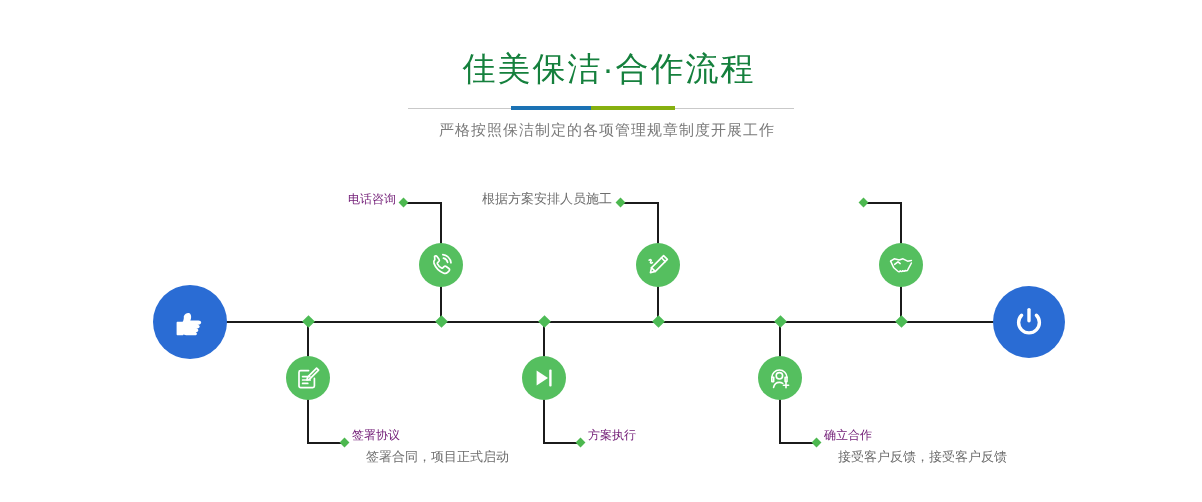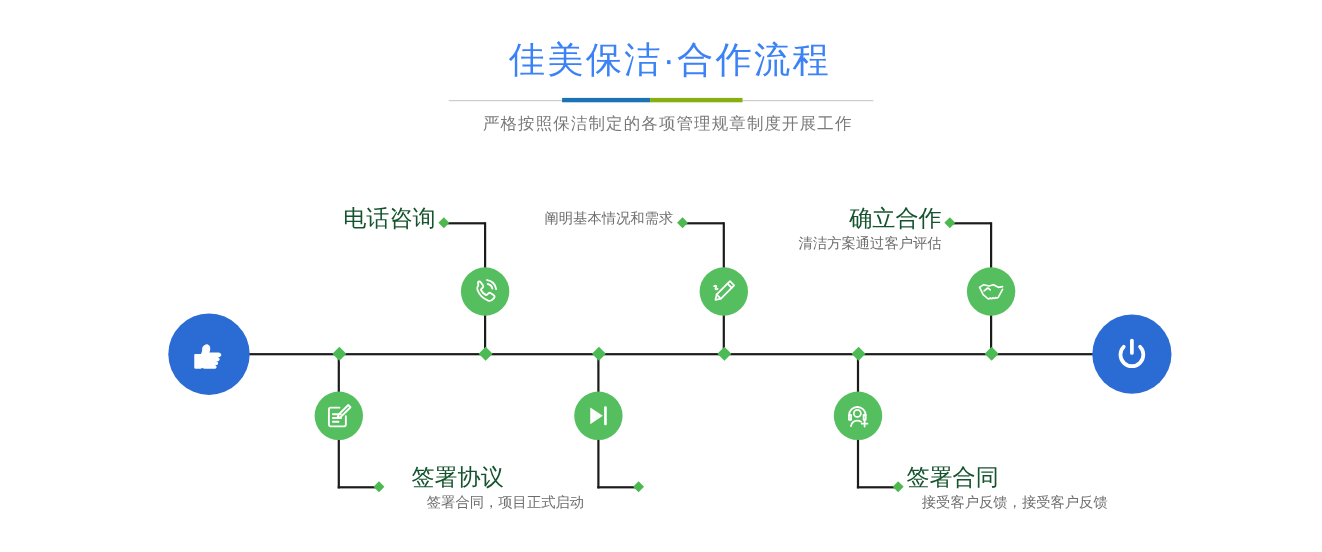--- a/index.html
+++ b/index.html
@@ -23,24 +23,24 @@
   .header {
     position: absolute;
     left: 0;
     top: 32px;
     width: 1202px;
     text-align: center;
   }
   .main-title {
     font-size: 33px;
     line-height: 42px;
-    color: #3b82f6;
+    color: #15803d;
     letter-spacing: 2px;
     font-weight: normal;
-    margin: 1px;
+    margin: 16px;
     padding-left: 16px;
   }
   .divider {
     position: relative;
     width: 386px;
     height: 4px;
     margin: 14px auto 0 auto;
   }
   .divider-line {
     position: absolute;
@@ -148,23 +148,23 @@
     width: 7px;
     height: 7px;
     background: #4cb84f;
   }
 
   .label {
     position: absolute;
     z-index: 2;
   }
   .label .lbl-title {
-    font-size: 21px;
+    font-size: 12px;
     line-height: 22px;
-    color: #14532d;
+    color: #701a75;
     white-space: nowrap;
   }
   .label .lbl-desc {
     font-size: 13px;
     line-height: 20px;
     color: #6d6d6d;
     white-space: nowrap;
     margin-top: 1px;
   }
   .label.top { text-align: right; }
@@ -213,21 +213,21 @@
   <div class="diamond small" style="left:341px; top:439px;"></div>
   <div class="node" style="left:286px; top:356px;">
     <span>
       <svg width="26" height="26" viewBox="0 0 26 26" fill="none" stroke="#ffffff" stroke-width="1.7" stroke-linecap="round" stroke-linejoin="round">
         <path d="M19.4 13.4V21a1.6 1.6 0 0 1-1.6 1.6H5.6A1.6 1.6 0 0 1 4 21V7.2a1.6 1.6 0 0 1 1.6-1.6h8"></path>
         <path d="M7.6 11.6h7.2M7.6 15h7.6M7.6 18.4h5.2"></path>
         <path d="M21.6 3.2l2 2-9 9-2.7 0.7 0.7-2.7z"></path>
       </svg>
     </span>
   </div>
-  <div class="label bottom" style="left:352px; top:424px;margin-left:22px;">
+  <div class="label bottom" style="left:352px; top:424px;">
     <div class="lbl-title">签署协议</div>
     <div class="lbl-desc">签署合同，项目正式启动</div>
   </div>
 
   <div class="diamond" style="left:437px; top:317px;"></div>
   <div class="stem" style="left:440px; top:202px; height:120px;"></div>
   <div class="arm" style="left:403px; top:202px; width:38px;"></div>
   <div class="diamond small" style="left:400px; top:199px;"></div>
   <div class="node" style="left:419px; top:243px;">
     <span>
@@ -247,74 +247,71 @@
   <div class="diamond small" style="left:577px; top:439px;"></div>
   <div class="node" style="left:522px; top:356px;">
     <span>
       <svg width="24" height="24" viewBox="0 0 24 24" fill="#ffffff">
         <path d="M4.6 4.4L16 12 4.6 19.6z"></path>
         <rect x="17.2" y="3.4" width="2.4" height="17.2" rx="1"></rect>
       </svg>
     </span>
   </div>
   <div class="label bottom" style="left:588px; top:424px;">
+    <div class="lbl-title">方案执行</div>
   </div>
 
   <div class="diamond" style="left:654px; top:317px;"></div>
   <div class="stem" style="left:657px; top:202px; height:120px;"></div>
   <div class="arm" style="left:620px; top:202px; width:38px;"></div>
   <div class="diamond small" style="left:617px; top:199px;"></div>
   <div class="node" style="left:636px; top:243px;">
     <span>
       <svg width="26" height="26" viewBox="0 0 26 26" fill="none" stroke="#ffffff" stroke-width="1.6" stroke-linecap="round" stroke-linejoin="round">
         <path d="M18.6 3.6l3.8 3.8-12 12-5 1.2 1.2-5z"></path>
         <path d="M16.4 5.8l3.8 3.8"></path>
         <path d="M6.4 15.6l3.8 3.8"></path>
         <path d="M4.2 8.2c1.6-1.2 2.6-0.2 1.6 1.2-1 1.4 0 2.4 1.6 1.2"></path>
       </svg>
     </span>
   </div>
   <div class="label top" style="left:386px; top:188px; width:226px;">
-    <div class="lbl-desc">阐明基本情况和需求</div>
+    <div class="lbl-desc">根据方案安排人员施工</div>
   </div>
 
   <div class="diamond" style="left:776px; top:317px;"></div>
   <div class="stem" style="left:779px; top:322px; height:122px;"></div>
   <div class="arm" style="left:779px; top:442px; width:38px;"></div>
   <div class="diamond small" style="left:813px; top:439px;"></div>
   <div class="node" style="left:758px; top:356px;">
     <span>
       <svg width="26" height="26" viewBox="0 0 26 26" fill="none" stroke="#ffffff" stroke-width="1.6" stroke-linecap="round" stroke-linejoin="round">
         <path d="M4.8 12.6a7.6 7.6 0 0 1 15.2 0"></path>
         <path d="M4.8 12.2h1.9v4.4H4.8zM18.1 12.2H20v4.4h-1.9z"></path>
         <circle cx="12.4" cy="10.8" r="3.2"></circle>
         <path d="M6.6 22.4c0.6-3 2.9-5 5.8-5 1.3 0 2.4 0.4 3.4 1"></path>
         <path d="M19 17.6v5.2M16.4 20.2h5.2"></path>
       </svg>
     </span>
   </div>
   <div class="label bottom" style="left:824px; top:424px;">
-    <div class="lbl-title">签署合同</div>
+    <div class="lbl-title">确立合作</div>
     <div class="lbl-desc">接受客户反馈，接受客户反馈</div>
   </div>
 
   <div class="diamond" style="left:897px; top:317px;"></div>
   <div class="stem" style="left:900px; top:202px; height:120px;"></div>
   <div class="arm" style="left:863px; top:202px; width:38px;"></div>
   <div class="diamond small" style="left:860px; top:199px;"></div>
   <div class="node" style="left:879px; top:243px;">
     <span>
       <svg width="26" height="26" viewBox="0 0 26 26" fill="none" stroke="#ffffff" stroke-width="1.5" stroke-linecap="round" stroke-linejoin="round">
         <path d="M2.6 9.2l3.6-2.4 5 1.2 3.8-1.2 4.6 2.4 3.8-0.6"></path>
         <path d="M2.6 9.2l3.2 6.6 4 3.4c0.8 0.7 1.9 0.6 2.5-0.2"></path>
         <path d="M12.3 19c0.8 0.7 1.9 0.6 2.5-0.2"></path>
         <path d="M14.8 18.8c0.8 0.7 1.9 0.5 2.5-0.3"></path>
         <path d="M17.3 18.5c0.8 0.6 1.8 0.4 2.3-0.4l3.8-7.1"></path>
         <path d="M6.6 12.4l3.4-2.6 2.2 1.8"></path>
       </svg>
     </span>
   </div>
-  <div class="label top" style="left:630px; top:188px; width:226px;">
-    <div class="lbl-title">确立合作</div>
-    <div class="lbl-desc">清洁方案通过客户评估</div>
-  </div>
 
 </div>
 
 </body></html>

